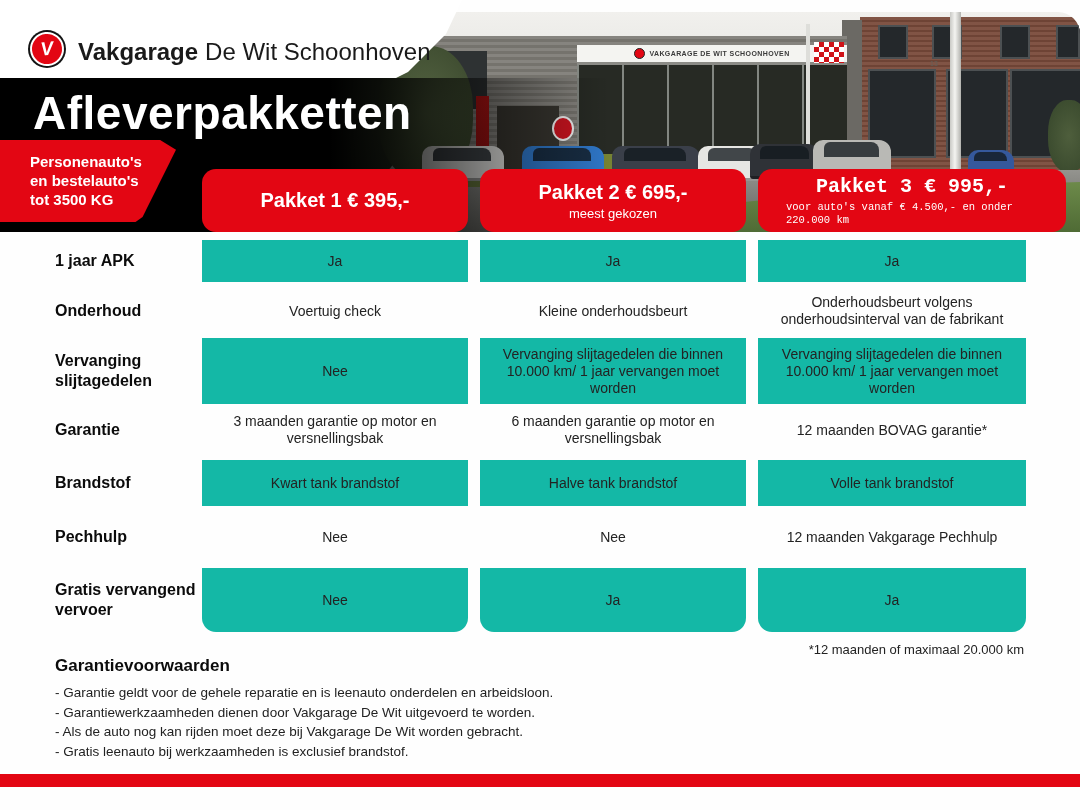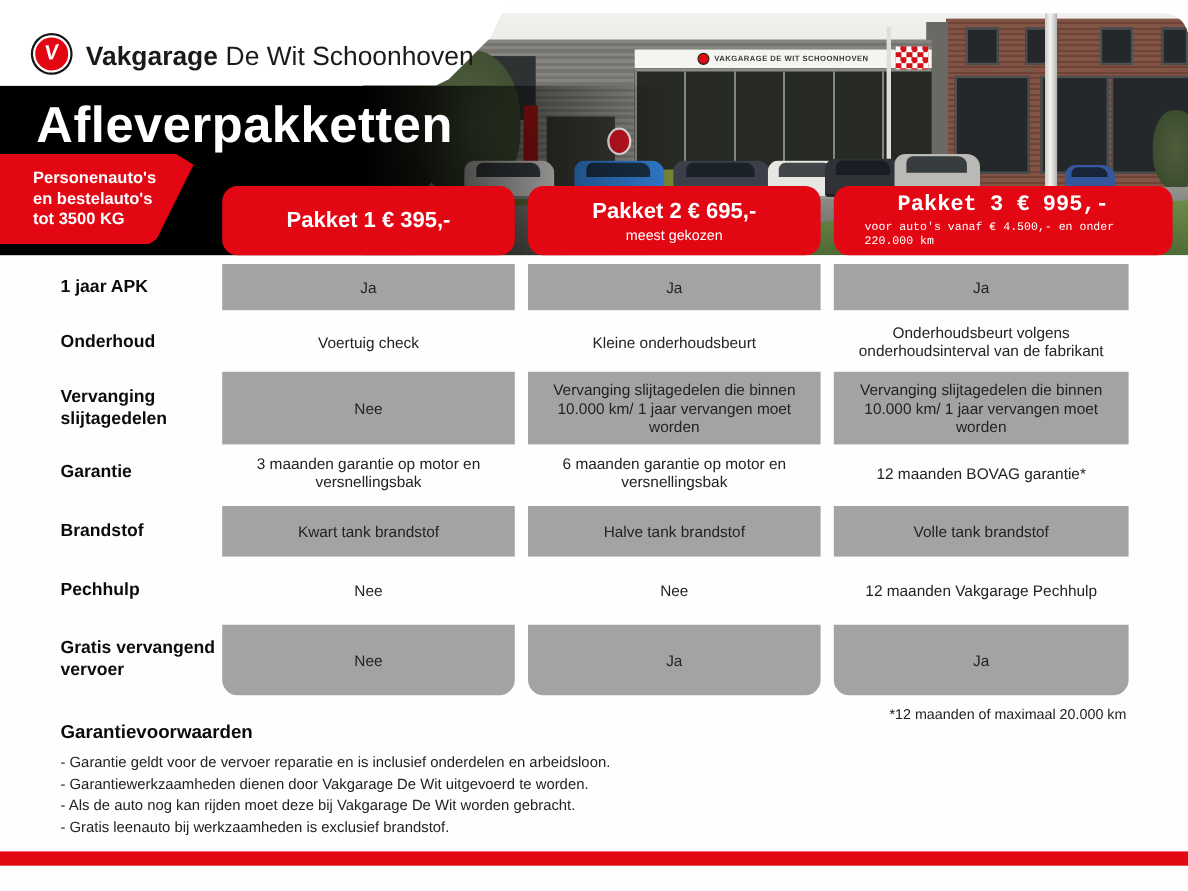--- a/index.html
+++ b/index.html
@@ -79,21 +79,21 @@
   
   .tablewrap{position:absolute;left:0;top:240px;width:972px;z-index:2;}
   .trow{position:relative;}
   .rlabel{position:absolute;left:55px;top:50%;transform:translateY(-50%);width:150px;
           font-weight:bold;font-size:16px;line-height:20px;color:#0b0b0b;}
   .cell{position:absolute;top:0;bottom:0;display:flex;align-items:center;justify-content:center;
         text-align:center;font-size:14px;line-height:17px;color:#232323;padding:0 14px;box-sizing:border-box;}
   .c1{left:202px;width:266px;}
   .c2{left:480px;width:266px;}
   .c3{left:758px;width:268px;}
-  .shaded{background:#a3a3a3;}
+  .shaded{background:#14b8a6;}
   .last .cell{border-radius:0 0 14px 14px;}
 
   
   .footnote{position:absolute;top:642px;right:56px;font-size:13px;color:#222;z-index:2;}
   .terms{position:absolute;left:55px;top:656px;z-index:2;}
   .terms-h{font-weight:bold;font-size:17px;color:#0b0b0b;}
   .terms-i{font-size:13.5px;line-height:19.5px;color:#222;}
   .terms-list{margin-top:7px;}
   .tariffbox{position:absolute;left:778px;top:688px;width:236px;height:70px;background:#e30613;
              border-radius:12px;display:flex;align-items:center;justify-content:center;text-align:center;
@@ -224,21 +224,21 @@
       <div class="cell c2 shaded">Ja</div>
       <div class="cell c3 shaded">Ja</div>
     </div>
   </div>
 
   <div class="footnote">*12 maanden of maximaal 20.000 km</div>
 
   <div class="terms">
     <div class="terms-h">Garantievoorwaarden</div>
     <div class="terms-list">
-      <div class="terms-i">- Garantie geldt voor de vervoer reparatie en is inclusief onderdelen en arbeidsloon.</div>
+      <div class="terms-i">- Garantie geldt voor de gehele reparatie en is leenauto onderdelen en arbeidsloon.</div>
       <div class="terms-i">- Garantiewerkzaamheden dienen door Vakgarage De Wit uitgevoerd te worden.</div>
       <div class="terms-i">- Als de auto nog kan rijden moet deze bij Vakgarage De Wit worden gebracht.</div>
       <div class="terms-i">- Gratis leenauto bij werkzaamheden is exclusief brandstof.</div>
     </div>
   </div>
 
 
   <div class="redstripe"></div>
 </div>
 

